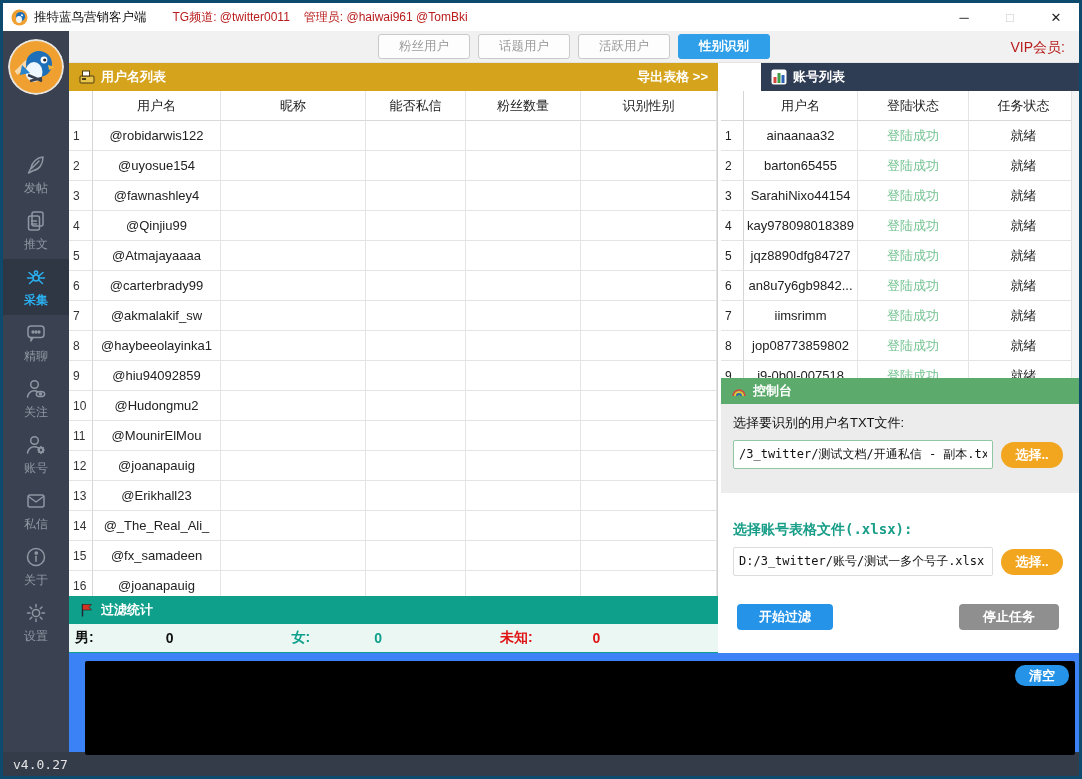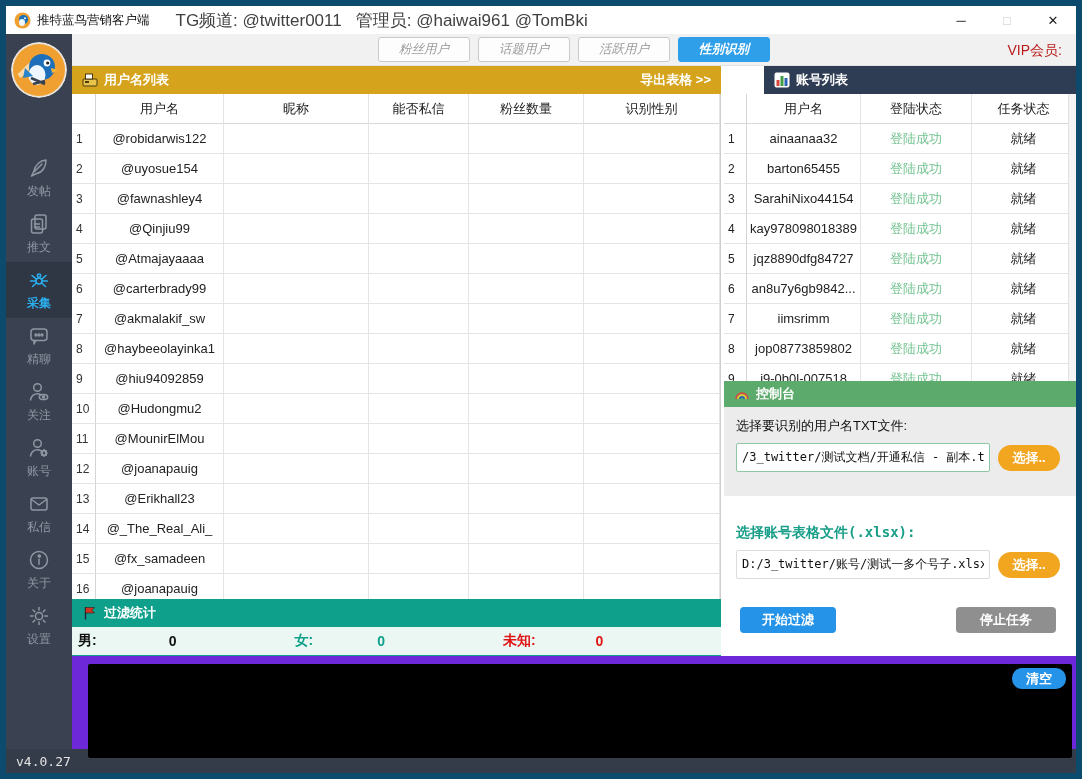--- a/index.html
+++ b/index.html
@@ -1,43 +1,43 @@
 <!DOCTYPE html>
 <html><head>
 <meta charset="utf-8">
 <style>
   * { margin:0; padding:0; box-sizing:border-box; }
   body { font-family:"Liberation Sans","DejaVu Sans",sans-serif; font-size:12px; background:#888; }
-  .window { width:1082px; height:779px; background:#fff; display:flex; flex-direction:column; border:6px solid #0c4a6e; overflow:hidden; position:relative; }
+  .window { width:1082px; height:779px; background:#fff; display:flex; flex-direction:column; border:3px solid #0c4a6e; overflow:hidden; position:relative; }
 
   
   .titlebar { height:28px; flex:none; background:#fff; display:flex; align-items:center; padding-left:8px; }
   .app-icon { width:17px; height:17px; margin-right:6px; flex:none; }
   .app-title { font-size:12.5px; color:#111; margin-right:26px; }
-  .tb-info { font-size:17px; color:#404040; margin-right:14px; }
+  .tb-info { font-size:12px; color:#b91c1c; margin-right:14px; }
   .win-controls { margin-left:auto; display:flex; align-items:center; height:100%; }
   .win-btn { width:46px; height:100%; display:flex; align-items:center; justify-content:center; font-size:13px; color:#222; cursor:default; }
   .win-btn.max { color:#c9c9c9; }
 
   
   .app-body { flex:1; display:flex; min-height:0; }
 
   
   .sidebar { width:66px; flex:none; background:#3a4150; display:flex; flex-direction:column; align-items:center; }
   .logo { width:56px; height:56px; margin:8px 0 52px 0; border-radius:50%; overflow:hidden; flex:none; }
   .side-item { width:66px; height:56px; display:flex; flex-direction:column; align-items:center; justify-content:center; color:#8f97a3; cursor:pointer; }
   .side-item .s-icon { width:24px; height:24px; margin-bottom:3px; }
   .side-item .s-label { font-size:12px; }
   .side-item.active { background:#2f3644; color:#2bb0f0; }
   .side-item.active .s-label { font-weight:bold; }
 
   
   .content { flex:1; display:flex; flex-direction:column; min-width:0; background:#fff; }
   .toolbar { height:32px; flex:none; background:#f1f1f1; border-bottom:1px solid #e3e3e3; display:flex; align-items:center; justify-content:center; position:relative; }
-  .tab { background:#fdfdfd; border:1px solid #c9c9c9; border-radius:3px; color:#9a9a9a; font-size:12.5px; padding:3px 20px; margin:0 4px; cursor:pointer;font-style:italic; }
+  .tab { background:#fdfdfd; border:1px solid #c9c9c9; border-radius:3px; color:#9a9a9a; font-size:12.5px; padding:3px 20px; margin:0 4px; cursor:pointer; }
   .tab.active { background:#2e9fe8; border-color:#2e9fe8; color:#fff; font-weight:bold; }
   .vip { position:absolute; right:14px; top:8px; color:#b91c1c; font-size:14px; }
 
   .panels { height:590px; flex:none; display:flex; }
   .left-col { width:649px; flex:none; display:flex; flex-direction:column; }
   .right-col { flex:1; display:flex; flex-direction:column; border-left:3px solid #ffffff; min-width:0; }
 
   
   .phdr { height:28px; flex:none; display:flex; align-items:center; padding:0 10px; color:#fff; font-size:13px; font-weight:bold; }
   .phdr .h-icon { width:16px; height:16px; margin-right:6px; flex:none; }
@@ -79,21 +79,21 @@
   .file-input { flex:1; height:29px; border:1px solid #8fc7a5; border-radius:2px; background:#fff; font-family:"DejaVu Sans Mono","Liberation Mono",monospace; font-size:12px; color:#111; padding:0 5px; min-width:0; }
   .choose-btn { flex:none; width:62px; height:26px; margin-left:8px; margin-right:4px; background:#f2a51f; border:none; border-radius:13px; color:#fff; font-weight:bold; font-size:13px; cursor:pointer; }
   .white-box { flex:1; background:#fff; padding:28px 12px 0 12px; display:flex; flex-direction:column; }
   .xlsx-label { font-size:14px; font-weight:bold; color:#189e88; margin-bottom:8px; font-family:"DejaVu Sans Mono","Liberation Mono",monospace; }
   .file-input.plain { border:1px solid #dcdcdc; }
   .btn-row { margin-top:28px; display:flex; align-items:center; }
   .start-btn { width:96px; height:26px; background:#2493e8; color:#fff; border:none; border-radius:4px; font-size:13px; font-weight:bold; cursor:pointer; margin-left:4px; }
   .stop-btn { width:100px; height:26px; background:#8f8f8f; color:#fff; border:none; border-radius:4px; font-size:13px; font-weight:bold; cursor:pointer; margin-left:auto; margin-right:8px; }
 
   
-  .console-area { flex:1; background:#6d28d9; padding:8px 4px 2px 16px; min-height:0; }
+  .console-area { flex:1; background:#3b82f6; padding:8px 4px 2px 16px; min-height:0; }
   .black-console { height:94px; background:#000; border-radius:2px; position:relative; }
   .clear-btn { position:absolute; top:4px; right:6px; width:54px; height:21px; background:#2493e8; color:#fff; border:none; border-radius:10px; font-size:13px; font-weight:bold; cursor:pointer; }
 
   
   .bottombar { height:24px; flex:none; background:#343b49; display:flex; align-items:center; padding-left:10px; }
   .version { color:#e3e3e3; font-family:"DejaVu Sans Mono","Liberation Mono",monospace; font-size:13px; }
 </style>
 </head>
 <body>
 

